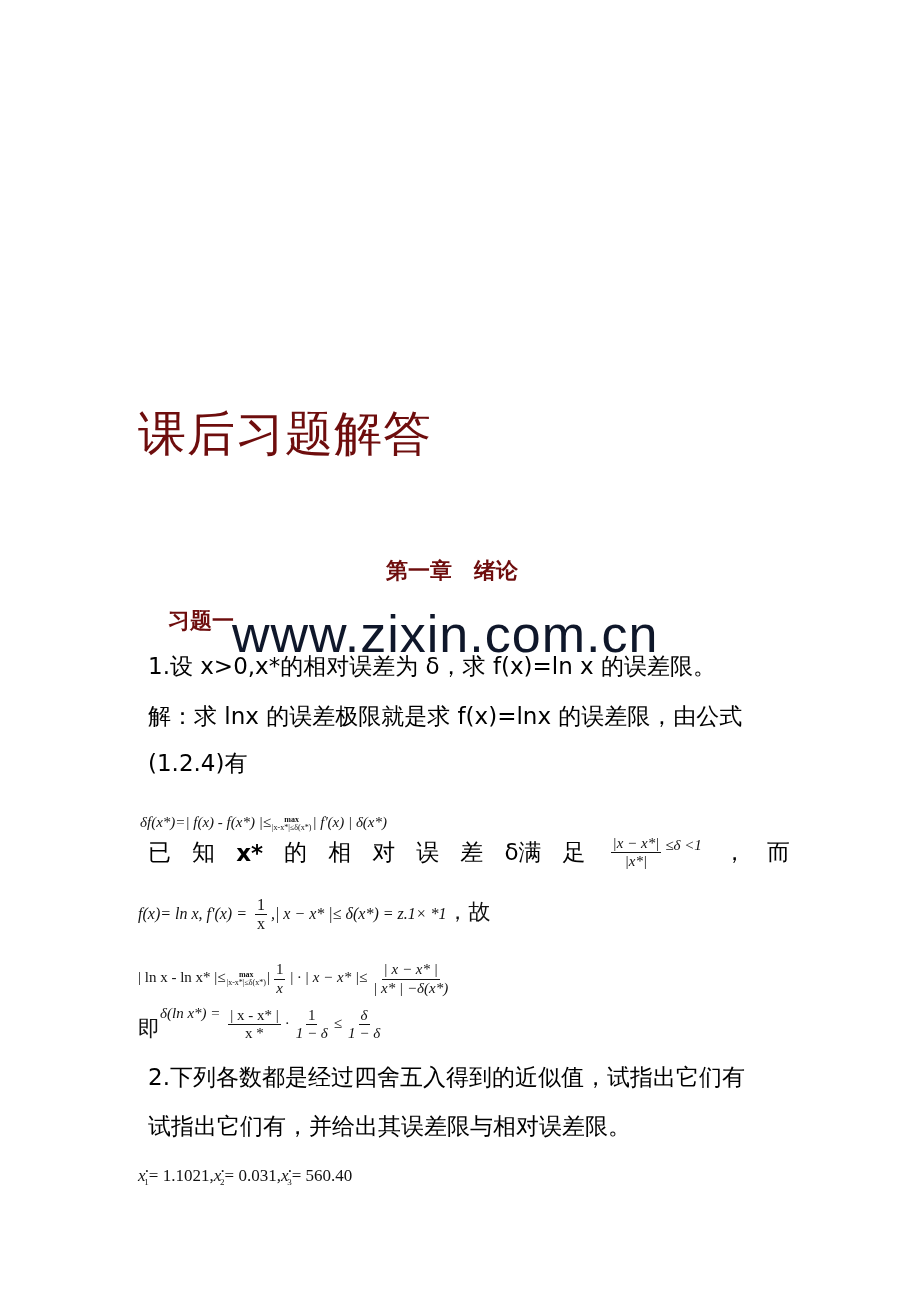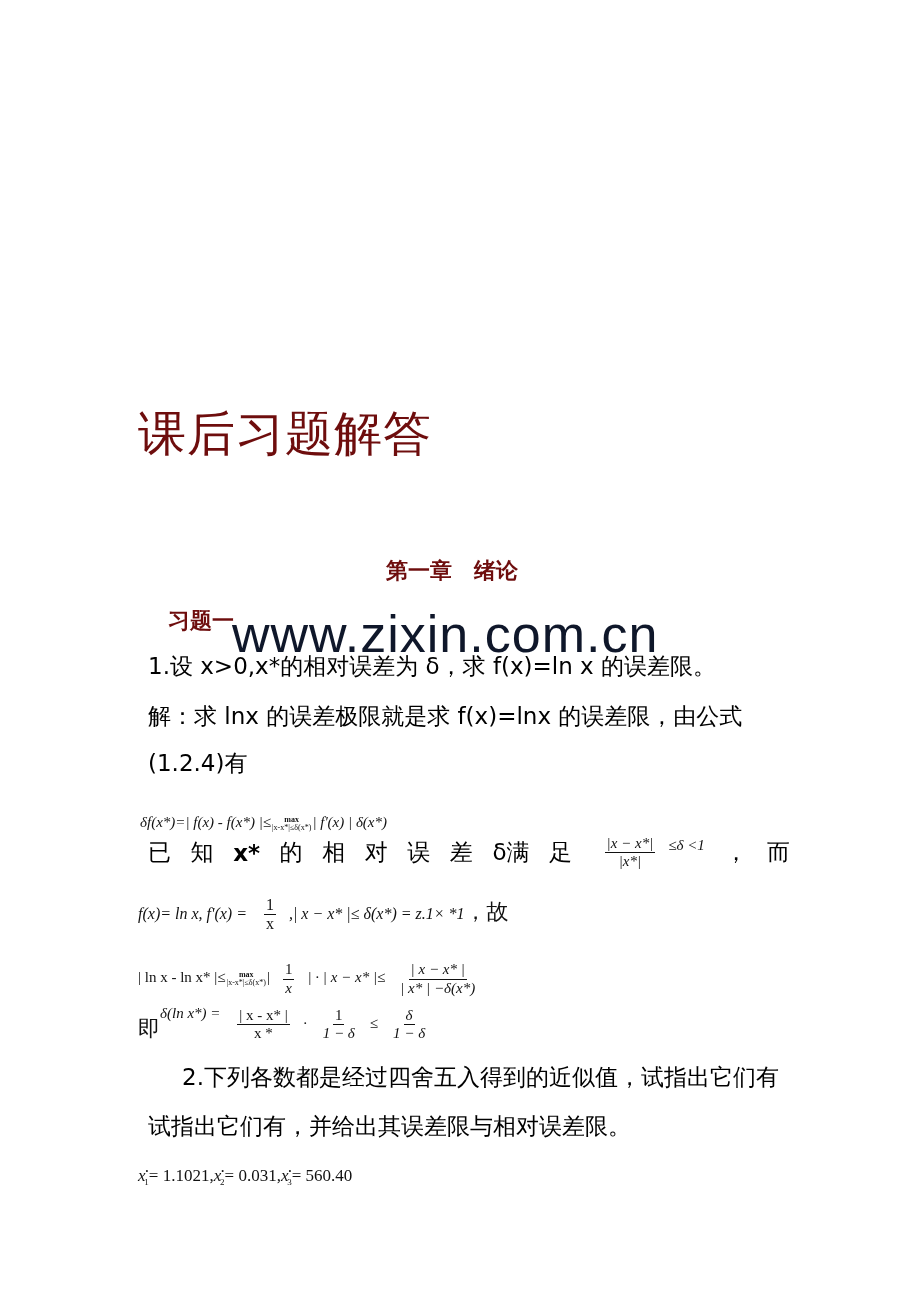--- a/index.html
+++ b/index.html
@@ -25,21 +25,21 @@
       left: 232px; top: 604px; font-size: 52px; color: #0f172a;
       font-family: "Liberation Sans", sans-serif; letter-spacing: 1px; z-index: 0;
     }
     .line {
       left: 148px; font-size: 23px; font-family: "DejaVu Sans", sans-serif; z-index: 1;
     }
     .math {
       font-family: "Liberation Serif", serif; font-size: 15px; color: #111;
     }
     .mi { font-style: italic; }
-    .frac { display: inline-flex; flex-direction: column; align-items: center; vertical-align: middle; margin: 0 13px; }
+    .frac { display: inline-flex; flex-direction: column; align-items: center; vertical-align: middle; margin: 0 4px; }
     .frac .num { border-bottom: 1px solid #111; padding: 0 2px; line-height: 1.15; }
     .frac .den { padding: 0 2px; line-height: 1.15; }
     .sub-max { display: inline-flex; flex-direction: column; align-items: center; vertical-align: middle; font-size: 8px; line-height: 1; margin: 16px 1px; }
     .sub-max b { font-weight: bold; font-size: 8px; }
     .spread { display: flex; justify-content: space-between; width: 642px; align-items: center; }
     .sup { font-size: 8px; vertical-align: super; }
     .subscr { font-size: 9px; vertical-align: sub; }
   </style>
 </head>
 <body>
@@ -112,18 +112,18 @@
       <span class="den">x *</span>
     </span><span>·</span><span class="frac">
       <span class="num">1</span>
       <span class="den mi">1 − δ</span>
     </span><span>≤</span><span class="frac">
       <span class="num mi">δ</span>
       <span class="den mi">1 − δ</span>
     </span>
 </div>
 
-<div class="abs line" style="top:1062px;margin-left:34px;">2.下列各数都是经过四舍五入得到的近似值，试指出它们有</div>
+<div class="abs line" style="top:1062px;">2.下列各数都是经过四舍五入得到的近似值，试指出它们有</div>
 <div class="abs line" style="top:1111px;">试指出它们有，并给出其误差限与相对误差限。</div>
 
 <div class="abs math" style="left:138px; top:1166px; font-size:17px;">
   <span><span class="mi">x</span><span class="sup">•</span><span class="subscr" style="margin-left:-4px;">1</span>= <span>1.1021</span>,</span><span><span class="mi">x</span><span class="sup">•</span><span class="subscr" style="margin-left:-4px;">2</span>= <span>0.031</span>,</span><span><span class="mi">x</span><span class="sup">•</span><span class="subscr" style="margin-left:-4px;">3</span>= <span>560.40</span></span>
 </div>
 
 </body></html>

